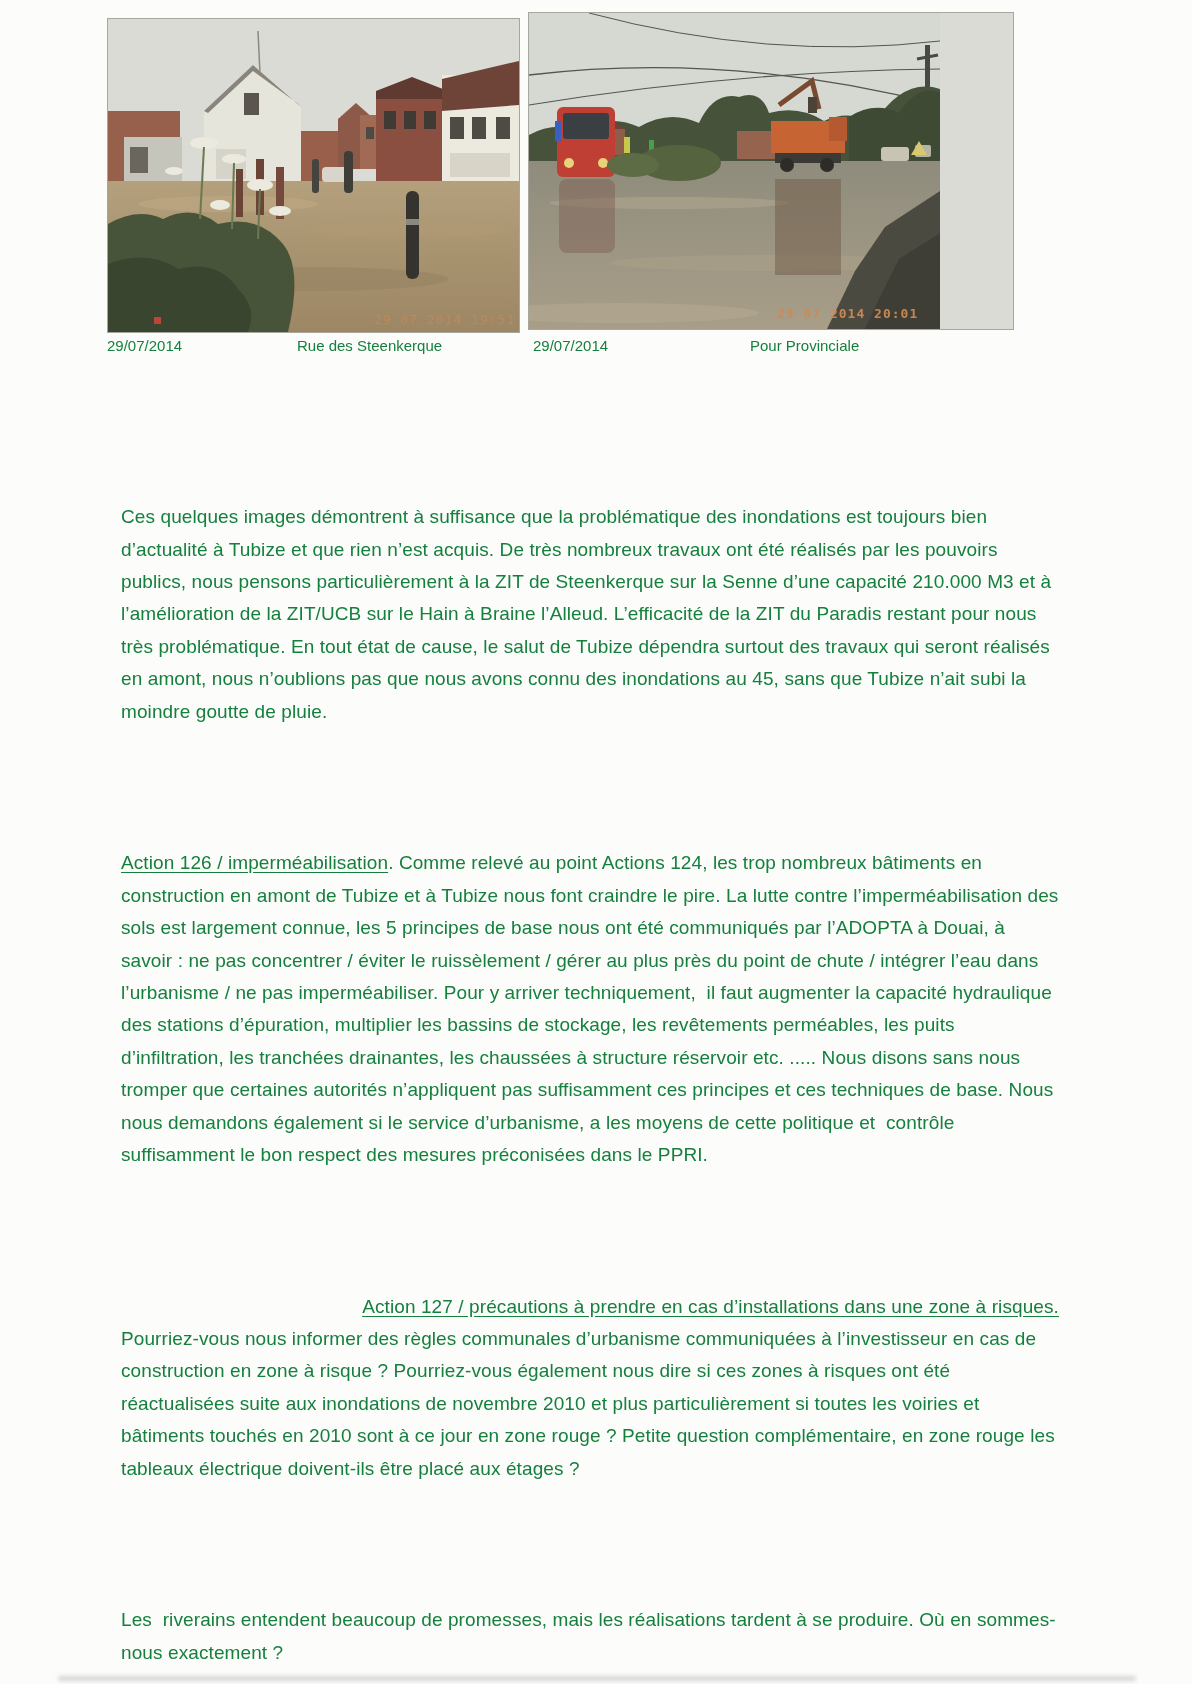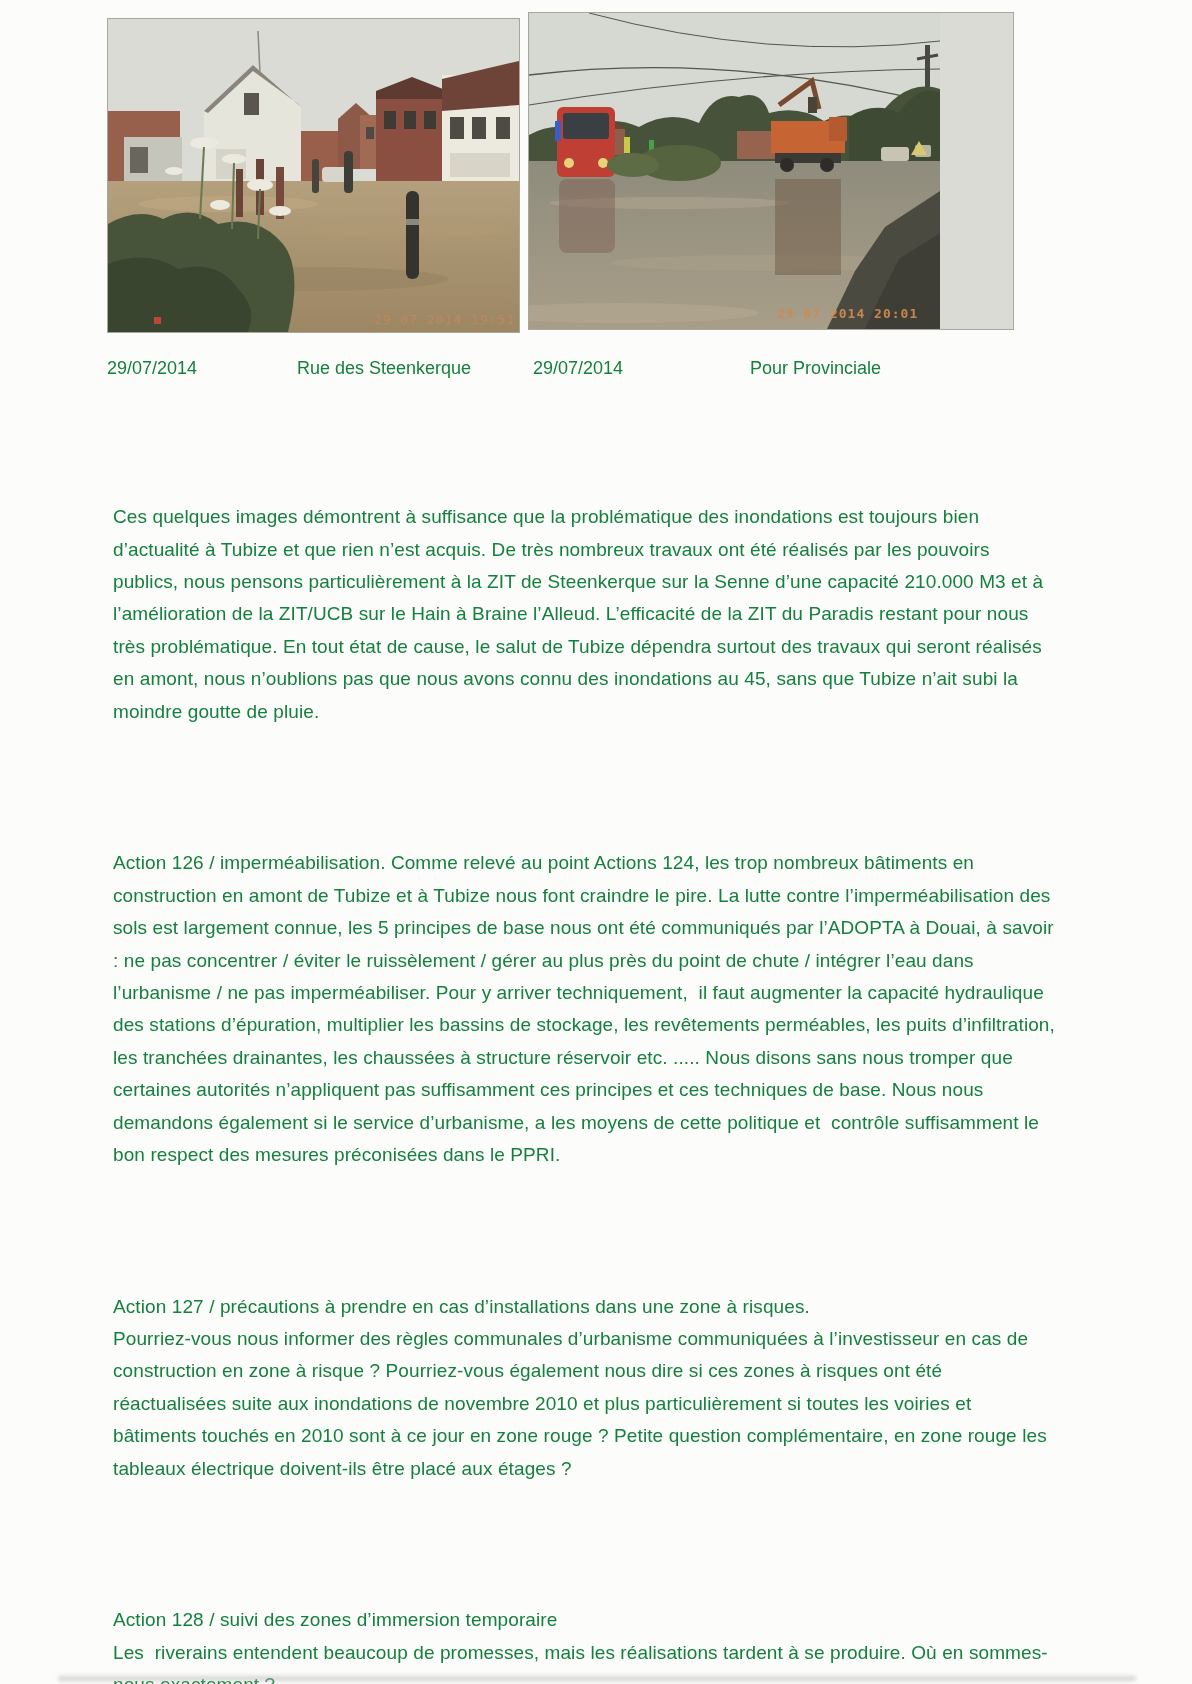--- a/index.html
+++ b/index.html
@@ -15,36 +15,36 @@
     position:absolute;
     overflow:hidden;
     border:1px solid #a8a79e;
     box-sizing:border-box;
     background:#d9dbd4;
   }
   .photo svg{display:block;}
   .photo-left{left:107px;top:18px;width:413px;height:315px;}
   .photo-right{left:528px;top:12px;width:486px;height:318px;font-weight:bold;}
   .captions{
-    position:absolute;left:107px;top:358px;width:958px;height:26px;
-    font-size:18px;
+    position:absolute;left:107px;top:337px;width:958px;height:26px;
+    font-size:15px;
   }
   .captions span{position:absolute;top:0;white-space:nowrap;}
   .cap-d1{left:0;}
   .cap-l1{left:190px;}
   .cap-d2{left:426px;}
   .cap-l2{left:643px;}
   .body-text{
     position:absolute;left:107px;top:404px;width:952px;
     font-size:19px;line-height:32.4px;
     letter-spacing:0.1px;
     white-space:pre-wrap;
   }
-  .body-text p{margin:0 0 22px 6px;}
-  .u{text-underline-offset:3px;}
+  .body-text p{margin:0 0 22px 14px;}
+  .u{text-decoration:underline;text-underline-offset:3px;text-align:right;}
   .ts{
     font-family:"DejaVu Sans Mono", monospace;
     letter-spacing:1px;
   }
   .scan-smudge{
     position:absolute;left:58px;top:1676px;width:1078px;height:5px;
     background:#b6b6b3;opacity:.55;filter:blur(2px);
     border-radius:3px;
   }
 </style>
@@ -205,21 +205,21 @@
   </div>
 
   <div class="body-text">
 
     <p><span>Ces quelques images démontrent à suffisance que la problématique des inondations est toujours bien d’actualité à Tubize et que rien n’est acquis. De très nombreux travaux ont été réalisés par les pouvoirs publics, nous pensons particulièrement à la ZIT de Steenkerque sur la Senne d’une capacité 210.000 M3 et à l’amélioration de la ZIT/UCB sur le Hain à Braine l’Alleud. L’efficacité de la ZIT du Paradis restant pour nous très problématique. En tout état de cause, le salut de Tubize dépendra surtout des travaux qui seront réalisés en amont, nous n’oublions pas que nous avons connu des inondations au 45, sans que Tubize n’ait subi la moindre goutte de pluie.</span></p>
 
     <p><span class="u">Action 126 / imperméabilisation</span><span>. Comme relevé au point Actions 124, les trop nombreux bâtiments en construction en amont de Tubize et à Tubize nous font craindre le pire. La lutte contre l’imperméabilisation des sols est largement connue, les 5 principes de base nous ont été communiqués par l’ADOPTA à Douai, à savoir : ne pas concentrer / éviter le ruissèlement / gérer au plus près du point de chute / intégrer l’eau dans l’urbanisme / ne pas imperméabiliser. Pour y arriver techniquement,  il faut augmenter la capacité hydraulique des stations d’épuration, multiplier les bassins de stockage, les revêtements perméables, les puits d’infiltration, les tranchées drainantes, les chaussées à structure réservoir etc. ..... Nous disons sans nous tromper que certaines autorités n’appliquent pas suffisamment ces principes et ces techniques de base. Nous nous demandons également si le service d’urbanisme, a les moyens de cette politique et  contrôle suffisamment le bon respect des mesures préconisées dans le PPRI.</span></p>
 
     <p><span class="u" style="display:block">Action 127 / précautions à prendre en cas d’installations dans une zone à risques.</span><span>Pourriez-vous nous informer des règles communales d’urbanisme communiquées à l’investisseur en cas de construction en zone à risque ? Pourriez-vous également nous dire si ces zones à risques ont été réactualisées suite aux inondations de novembre 2010 et plus particulièrement si toutes les voiries et bâtiments touchés en 2010 sont à ce jour en zone rouge ? Petite question complémentaire, en zone rouge les tableaux électrique doivent-ils être placé aux étages ?</span></p>
 
-    <p><span class="u" style="display:block">Action 128 / suivi des zones d’immersion temporaire</span><span>Les  riverains entendent beaucoup de promesses, mais les réalisations tardent à se produire. Où en sommes-nous exactement ?</span></p>
+    <p><span>Les  riverains entendent beaucoup de promesses, mais les réalisations tardent à se produire. Où en sommes-nous exactement ?</span></p>
 
     
     
     
     
     
     
 
   </div>
 

